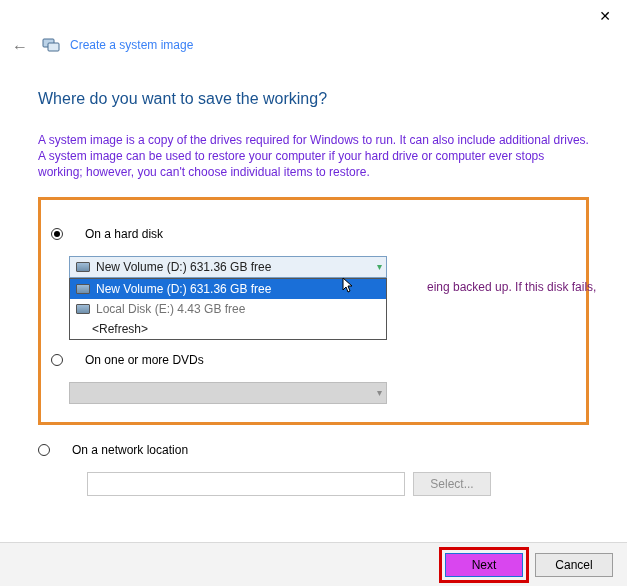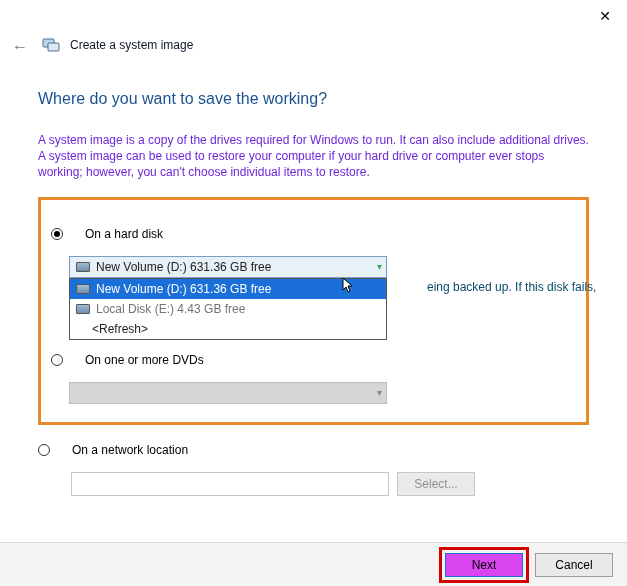--- a/index.html
+++ b/index.html
@@ -32,21 +32,21 @@
     align-items: center;
     gap: 10px;
     padding: 4px 8px 4px 8px;
   }
   .back-arrow {
     color: #777;
     font-size: 16px;
     padding: 2px 4px;
   }
   .header-icon svg { display:block; }
-  .header-title { color: #0f172a; }
+  .header-title { color: #3b82f6; }
   .content {
     padding: 20px 38px 0 38px;
   }
   .page-heading {
     color: #1a5390;
     font-size: 16px;
     margin: 10px 0 24px 0;
     font-weight: normal;
   }
   .description {
@@ -131,35 +131,35 @@
     width: 14px; height: 10px;
     background: linear-gradient(#9fbcd6,#6f8fab);
     border: 1px solid #555;
     border-radius: 1px;
     flex: 0 0 auto;
   }
   .side-note {
     position: absolute;
     left: 376px;
     top: 0;
-    color: #0c4a6e;
+    color: #701a75;
     white-space: nowrap;
   }
   .disabled-combo {
     margin: 6px 0 0 18px;
     width: 318px;
     height: 22px;
     background: #d6d6d6;
     border: 1px solid #bdbdbd;
     position: relative;
   }
   .disabled-combo .chevron { color: #8a8a8a; }
   .network-row { margin-top: 2px; }
   .net-input-row {
-    margin: 6px 0 0 2px;
+    margin: 6px 0 0 18px;
     display: flex;
     gap: 8px;
     padding-left: 31px;
   }
   .net-input {
     width: 318px;
     height: 24px;
     border: 1px solid #c7c7c7;
     background: #fff;
   }

